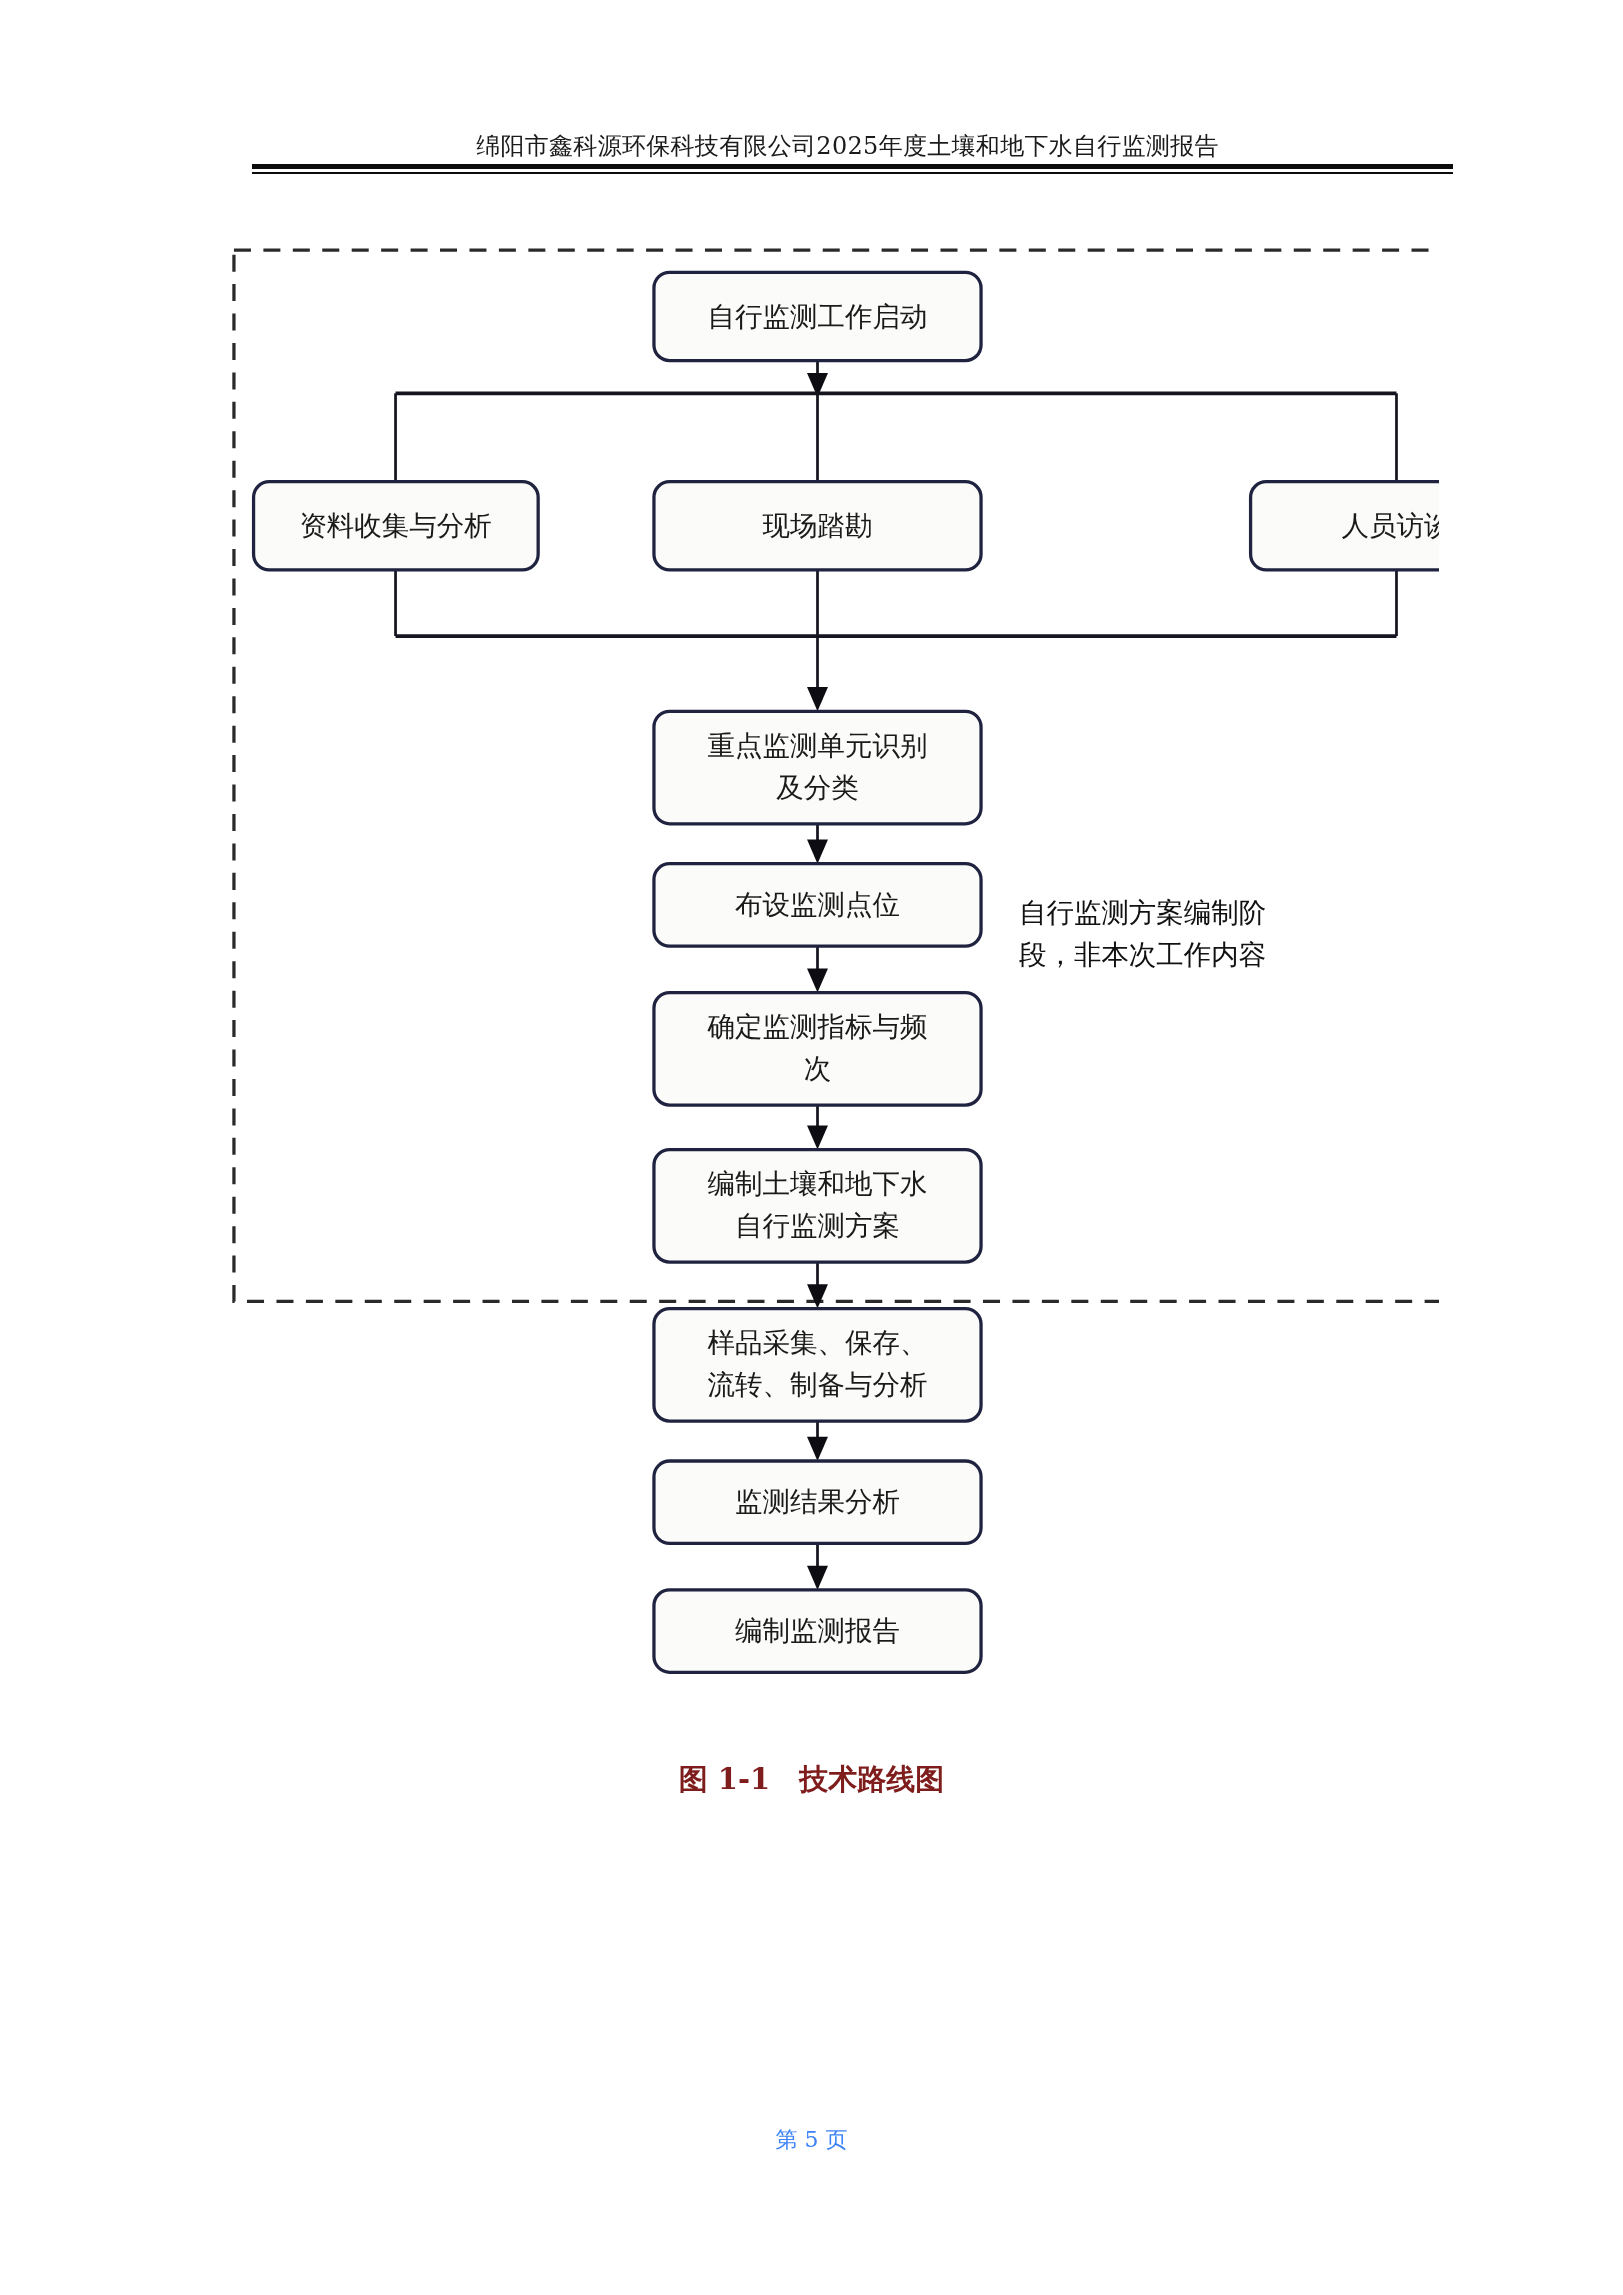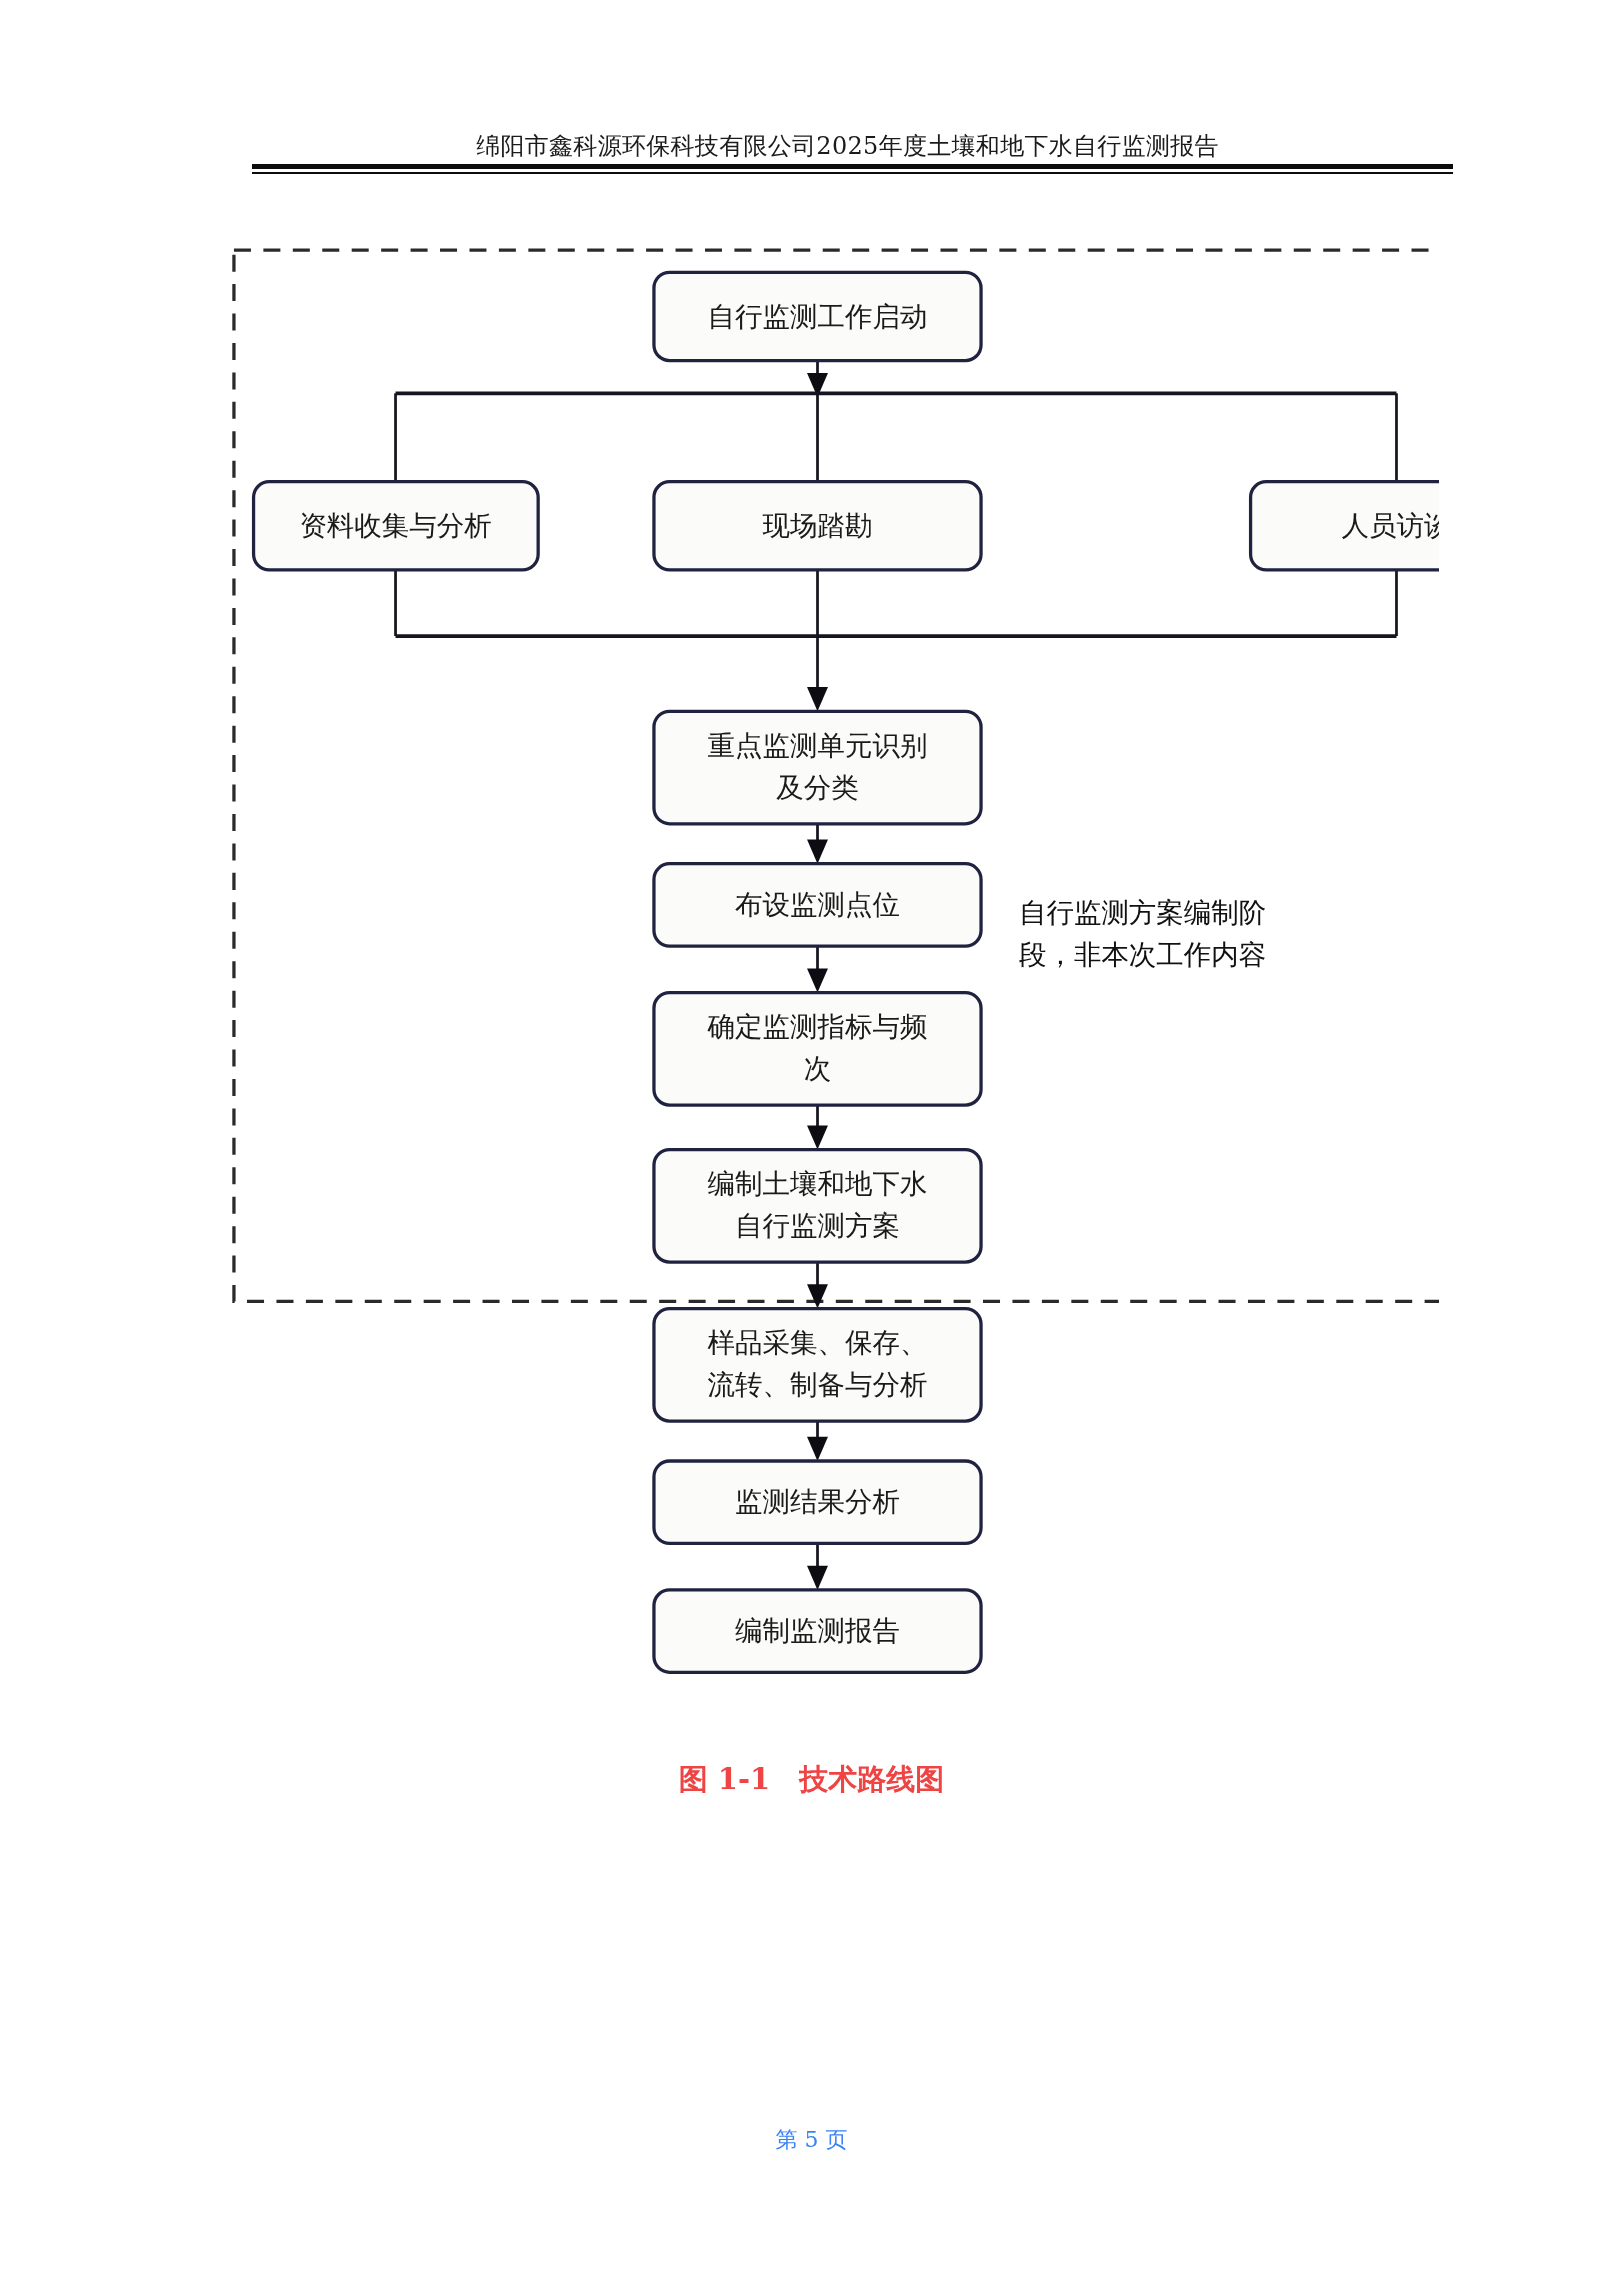--- a/index.html
+++ b/index.html
@@ -113,21 +113,21 @@
   
   .caption {
     position: absolute;
     left: 0;
     top: 1760px;
     width: 1623px;
     text-align: center;
     font-family: "DejaVu Serif", "Liberation Serif", serif;
     font-size: 29px;
     font-weight: bold;
-    color: #ef4444;
+    color: #7f1d1d;
     white-space: pre;
   }
 
   
   .footer {
     position: absolute;
     left: 0;
     top: 2125px;
     width: 1623px;
     text-align: center;

